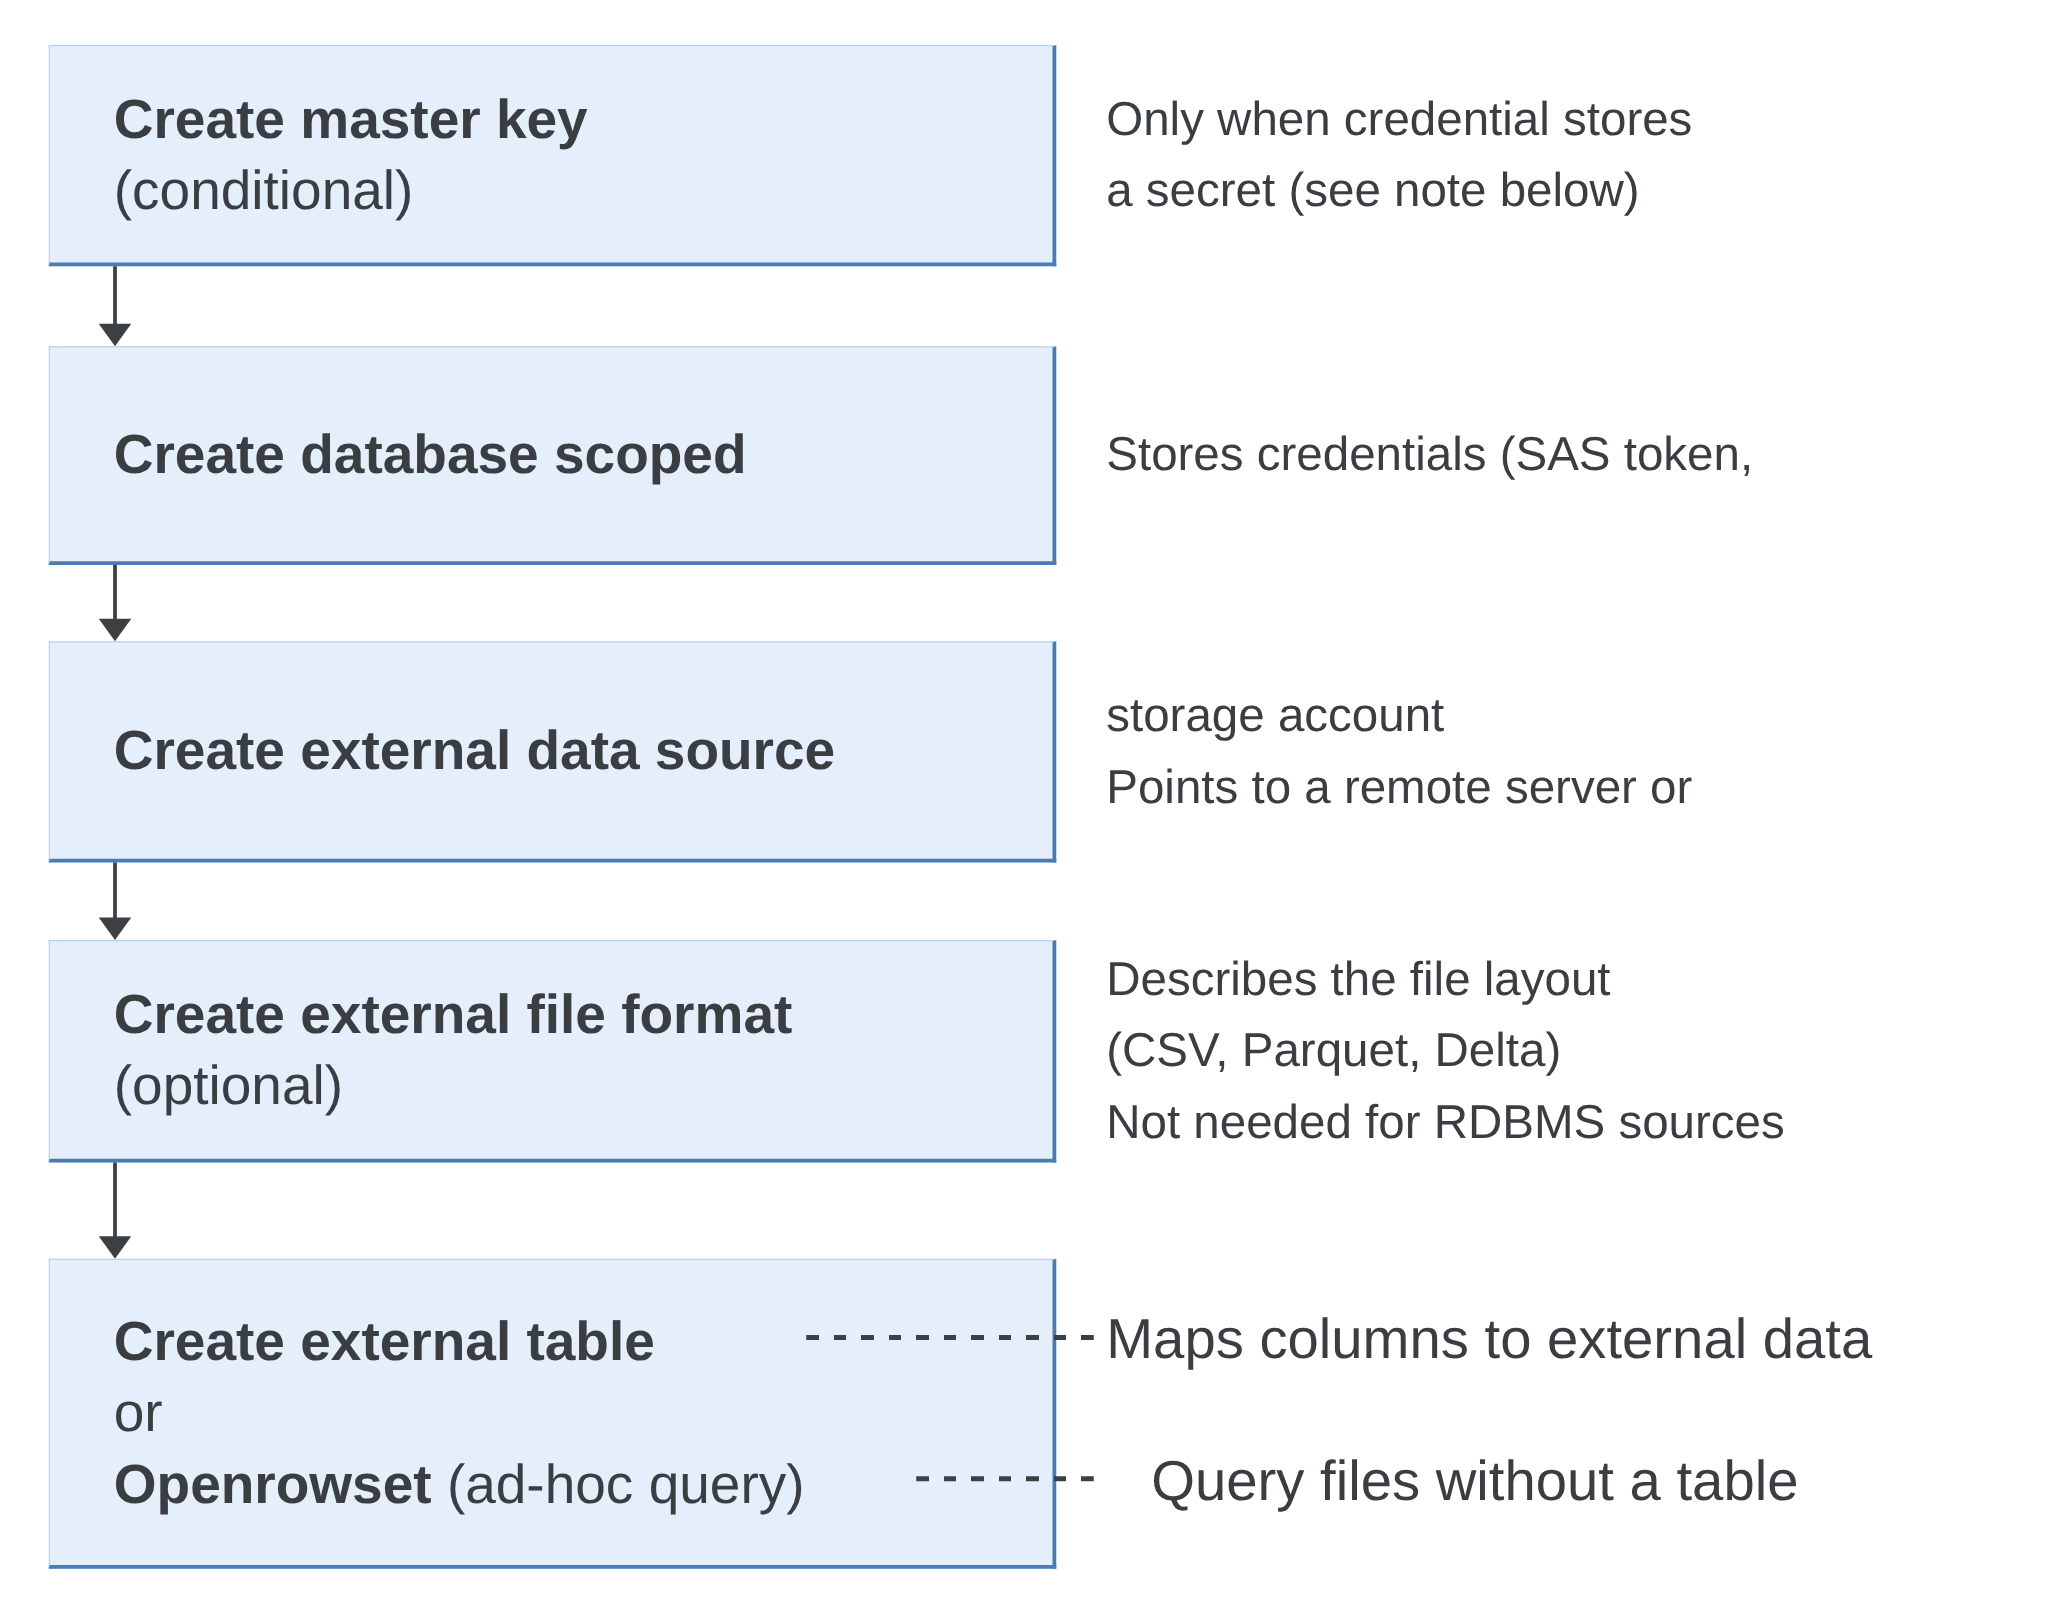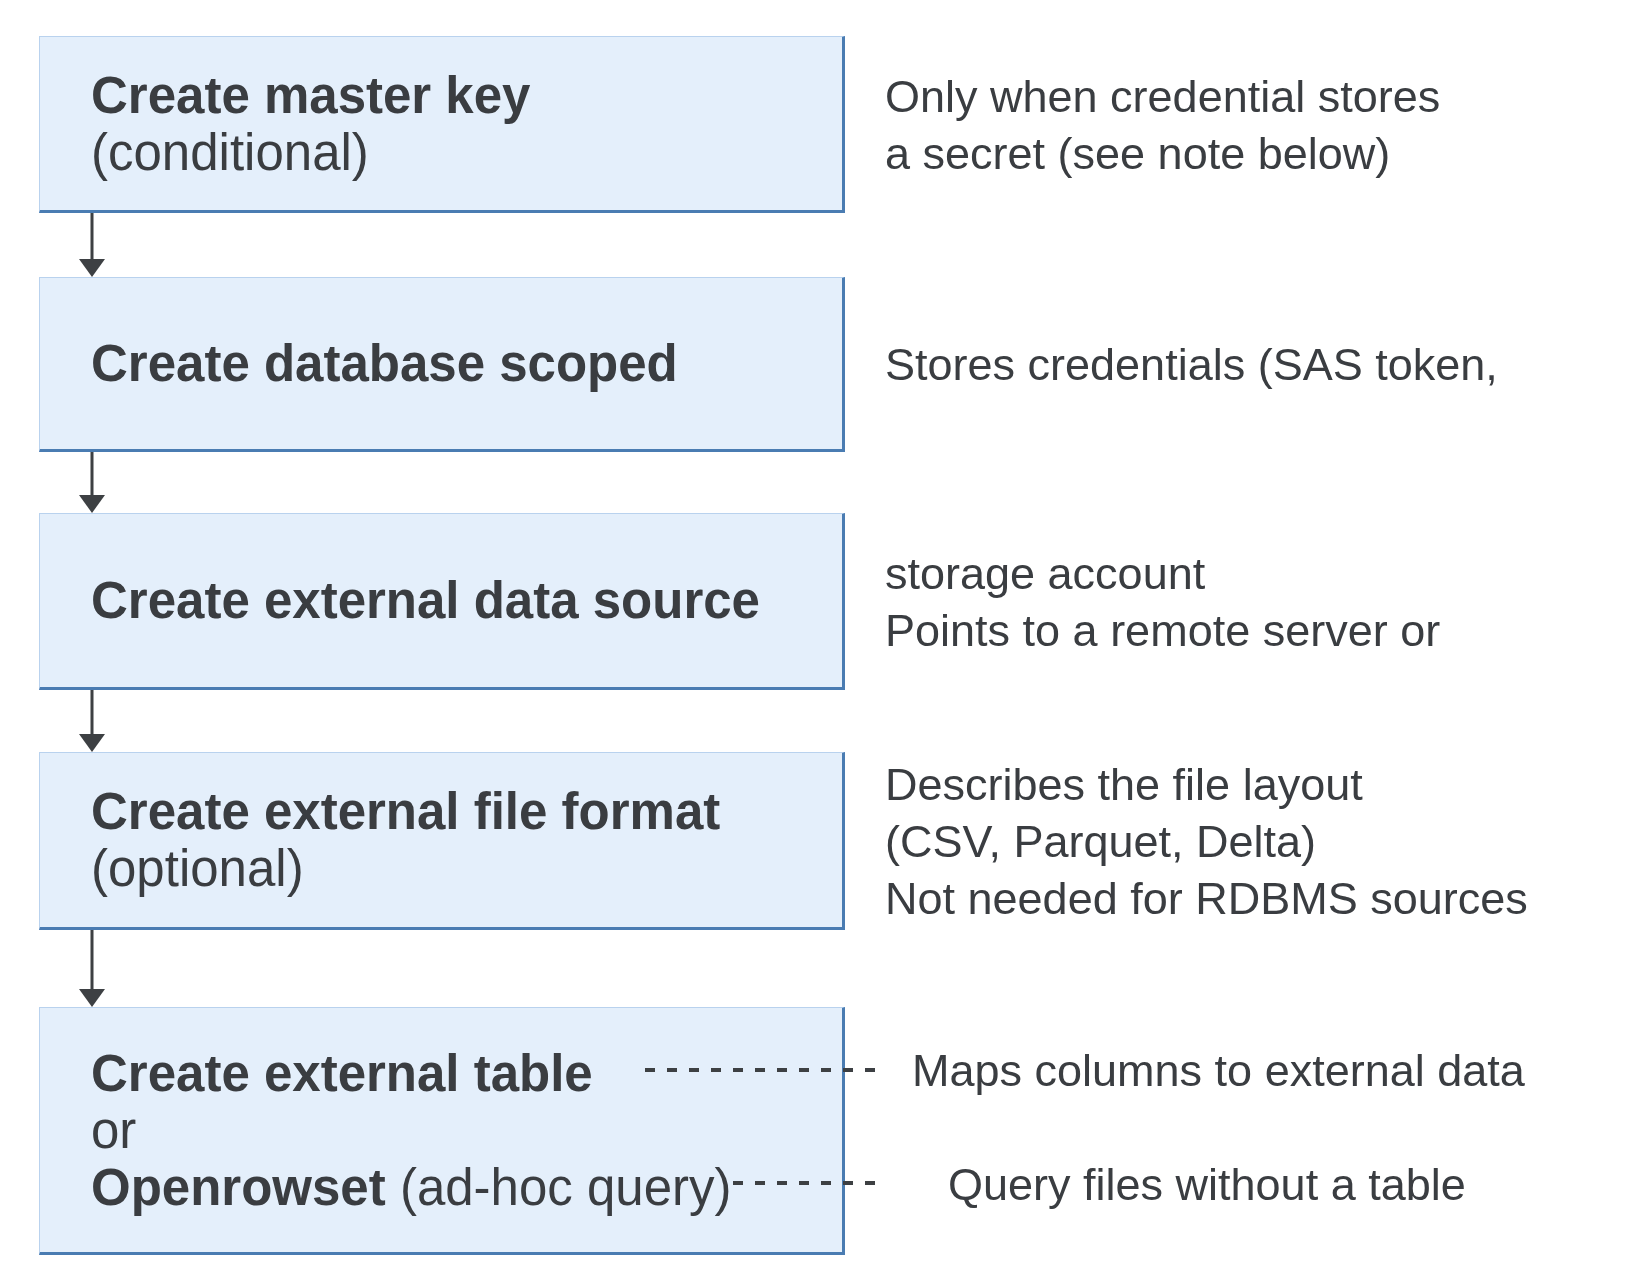--- a/index.html
+++ b/index.html
@@ -16,37 +16,37 @@
     left:39px;width:806px;
     box-sizing:border-box;
     background:var(--fill,#e4effb);
     border:1px solid var(--borderLight,#b9d2ee);
     border-right:3px solid var(--borderDark,#4a7cb2);
     border-bottom:3px solid var(--borderDark,#4a7cb2);
     display:flex;flex-direction:column;justify-content:center;
     padding-left:51px;
   }
   .box-line{
-    font-size:51px;line-height:57px;
+    font-size:44px;line-height:57px;
     white-space:nowrap;
   }
   .seg{font-weight:400;}
   .seg.bold{font-weight:700;}
   .descbox{
     position:absolute;
     left:885px;width:720px;
     display:flex;flex-direction:column;justify-content:center;
   }
   .desc-line{
-    font-size:45px;line-height:57px;
+    font-size:38px;line-height:57px;
     white-space:nowrap;
   }
   .annotation{
     position:absolute;
-    left:912px;
+    left:885px;
     font-size:45px;line-height:57px;
     white-space:nowrap;
   }
   .arrow{position:absolute;}
   .arrow .shaft{
     position:absolute;
     left:50%;transform:translateX(-50%);
     top:0;width:3px;
     background:var(--arrow,#3d4043);
   }

